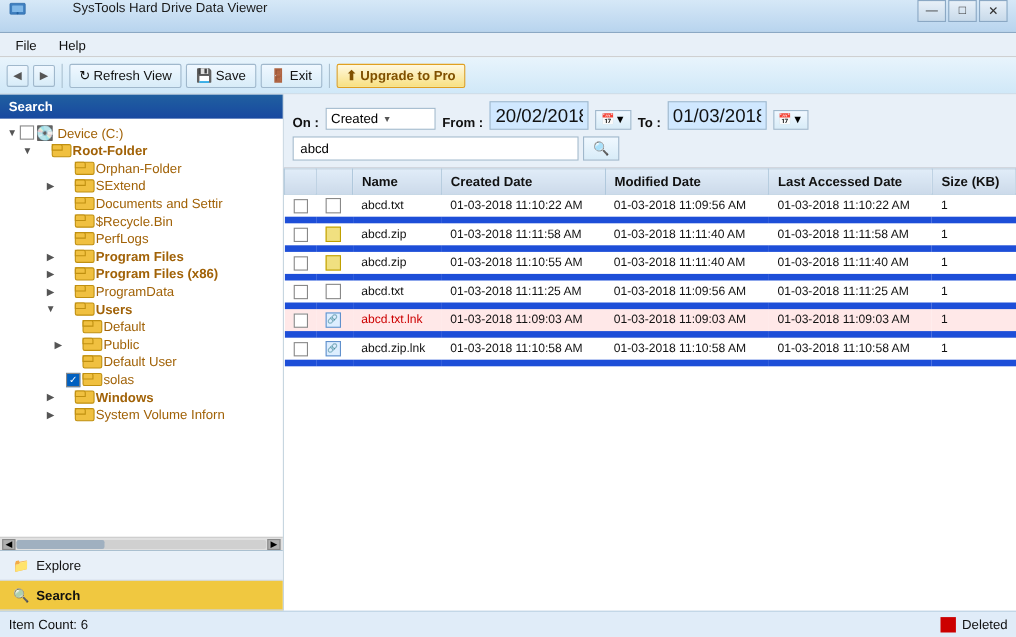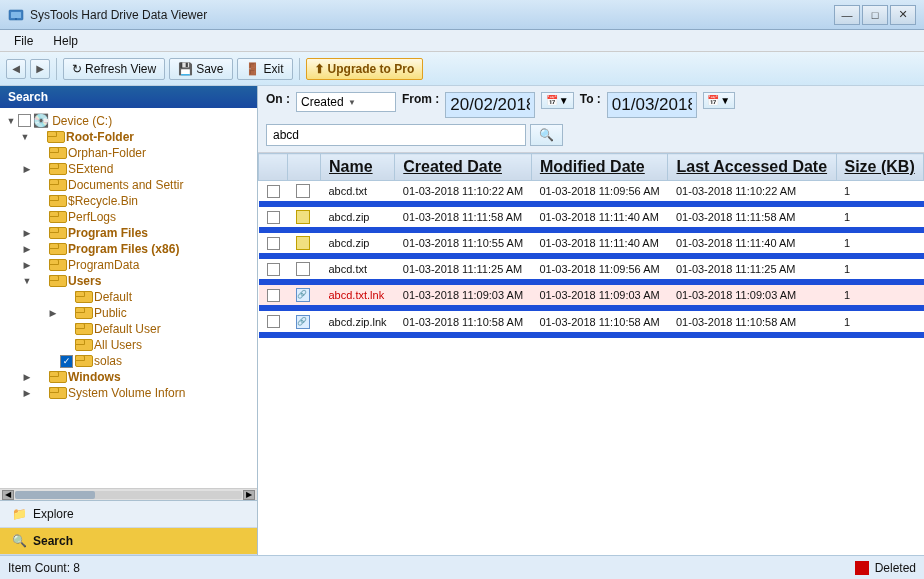--- a/index.html
+++ b/index.html
@@ -3,24 +3,24 @@
   <meta charset="utf-8">
   <style>
     * { box-sizing: border-box; margin: 0; padding: 0; font-family: 'Segoe UI', Tahoma, Arial, sans-serif; font-size: 12px; }
     body { width: 924px; height: 579px; background: #f0f0f0; overflow: hidden; }
 
     
     .title-bar {
       background: linear-gradient(to bottom, #d6e8f7, #b8d4ee);
       height: 30px;
       display: flex;
-      align-items: center;
       padding: 0 8px;
       border-bottom: 1px solid #8ba8c4;
       user-select: none;
+      gap: 36px;
     }
     .title-bar-icon { width: 16px; height: 16px; margin-right: 6px; }
     .title-bar-title { flex: 1; font-size: 12px; color: #1a1a1a; }
     .title-bar-controls { display: flex; gap: 2px; }
     .title-bar-btn {
       width: 26px; height: 20px; border: 1px solid #8ba8c4;
       background: linear-gradient(to bottom, #e8f0f8, #c8daea);
       display: flex; align-items: center; justify-content: center;
       cursor: pointer; font-size: 11px; color: #333;
     }
@@ -176,21 +176,21 @@
     }
 
     
     .search-bar {
       background: #e8f0f8;
       border-bottom: 1px solid #ccd0d8;
       padding: 6px 8px;
     }
     .search-row1 {
       display: flex;
-      align-items: flex-start;
+      align-items: flex-end;
       gap: 6px;
       margin-bottom: 6px;
     }
     .search-label { font-size: 12px; color: #111; font-weight: bold; }
     .search-dropdown {
       display: flex; align-items: center;
       border: 1px solid #a0b8cc;
       background: white;
       padding: 2px 4px;
       cursor: pointer;
@@ -241,25 +241,25 @@
     }
     .file-table {
       width: 100%;
       border-collapse: collapse;
     }
     .file-table thead th {
       background: linear-gradient(to bottom, #e0ecf8, #ccdaea);
       border: 1px solid #b0c8dc;
       padding: 4px 8px;
       text-align: left;
-      font-size: 16px;
+      font-size: 12px;
       font-weight: bold;
       color: #111;
       white-space: nowrap;
-      position: sticky; top: 0; text-decoration: underline;
+      position: sticky; top: 0;
     }
     .file-table thead th.center { text-align: center; }
     .file-table tbody tr { border-bottom: 6px solid #1d4ed8; }
     .file-table tbody td {
       padding: 3px 8px;
       font-size: 11px;
       color: #111;
       white-space: nowrap;
     }
     .file-table tbody td.center { text-align: center; }
@@ -314,21 +314,21 @@
       gap: 6px;
     }
     .deleted-badge {
       width: 14px; height: 14px;
       background: #cc0000;
     }
 
     
     .indent1 { padding-left: 4px; }
     .indent2 { padding-left: 18px; }
-    .indent3 { padding-left: 20px; }
+    .indent3 { padding-left: 39px; }
     .indent4 { padding-left: 46px; }
   </style>
 </head>
 <body>
 
 <div class="title-bar">
   <div class="title-bar-icon">
     <svg width="16" height="16" viewBox="0 0 16 16">
       <rect x="1" y="3" width="14" height="10" rx="1" fill="#4080c0" stroke="#2060a0" stroke-width="0.5"></rect>
       <rect x="3" y="5" width="10" height="6" rx="0.5" fill="#80b8e8"></rect>
@@ -453,26 +453,20 @@
           <span class="tree-expand" style="font-size: 9px; color: rgb(85, 85, 85);">▶</span>
           <div style="width: 13px; height: 13px; margin-right: 2px; flex-shrink: 0;"></div>
           <div class="folder-icon"></div>
           <span class="tree-label">Public</span>
         </div>
         <div class="tree-item indent4">
           <span class="tree-expand" style="font-size: 9px; color: rgb(85, 85, 85);"></span>
           <div style="width: 13px; height: 13px; margin-right: 2px; flex-shrink: 0;"></div>
           <div class="folder-icon"></div>
           <span class="tree-label">Default User</span>
-        </div>
-        <div class="tree-item indent4">
-          <span class="tree-expand" style="font-size: 9px; color: rgb(85, 85, 85);"></span>
-          <div style="width: 13px; height: 13px; margin-right: 2px; flex-shrink: 0;"></div>
-          <div class="folder-icon"></div>
-          <span class="tree-label">All Users</span>
         </div>
         <div class="tree-item indent4">
           <span class="tree-expand" style="font-size: 9px; color: rgb(85, 85, 85);"></span>
           <div class="tree-checkbox checked">✓</div>
           <div class="folder-icon"></div>
           <span class="tree-label">solas</span>
         </div>
         <div class="tree-item indent3">
           <span class="tree-expand" style="font-size: 9px; color: rgb(85, 85, 85);">▶</span>
           <div style="width: 13px; height: 13px; margin-right: 2px; flex-shrink: 0;"></div>
@@ -610,18 +604,18 @@
               <td>01-03-2018 11:10:58 AM</td>
               <td>1</td>
             </tr>
           </tbody>
       </table>
     </div>
   </div>
 </div>
 
 <div class="status-bar">
-  <span>Item Count: 8</span>
+  <span>Item Count: 6</span>
   <div class="status-right">
     <div class="deleted-badge"></div>
     <span>Deleted</span>
   </div>
 </div>
 
 </body></html>

